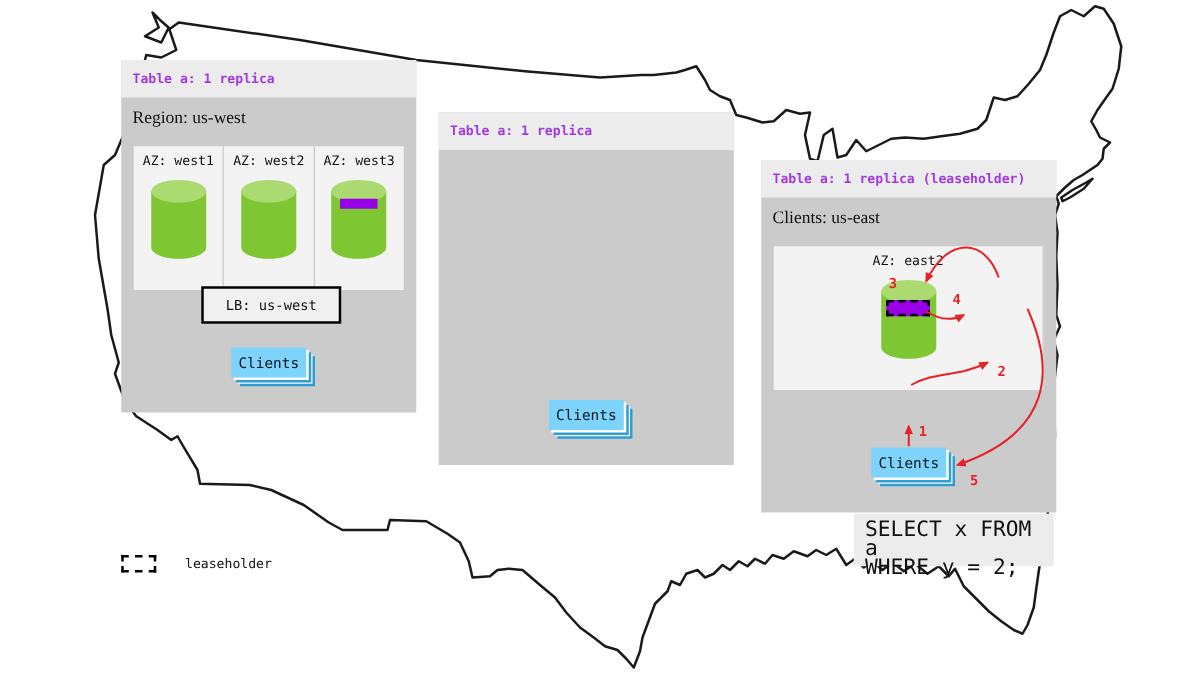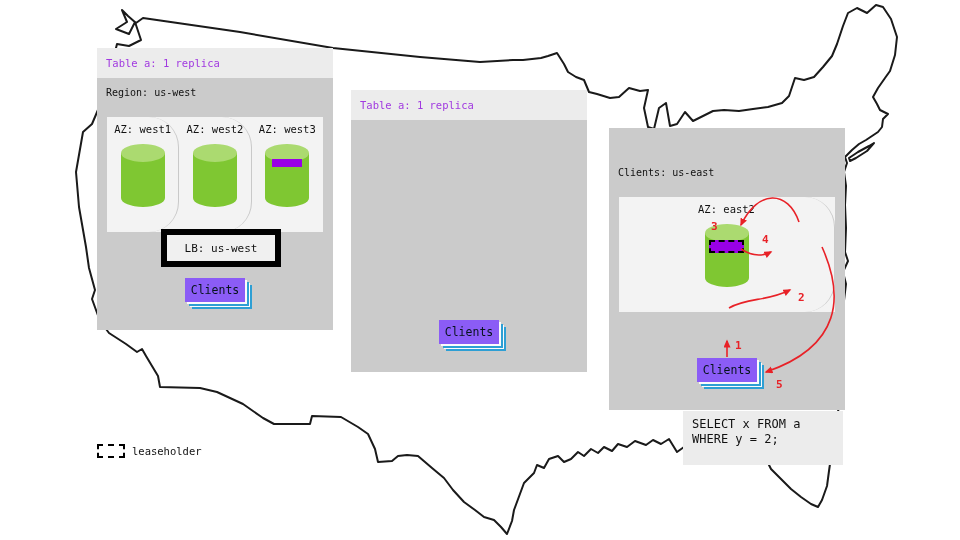--- a/index.html
+++ b/index.html
@@ -10,57 +10,57 @@
   #arrow-svg{z-index:6;}
 
   
   .panel{position:absolute;width:236px;height:282px;background:#cbcbcb;z-index:2;}
   #panel-west{left:97px;top:48px;}
   #panel-central{left:351px;top:90px;}
   #panel-east{left:609px;top:128px;}
 
   .panel-header{position:absolute;left:0;top:0;width:100%;height:30px;background:#ececec;
                 display:flex;align-items:center;}
-  .table-label{margin-left:9px;font-size:10.5px;font-weight:normal;color:#a13ae0;white-space:nowrap;}
-  .region-label{position:absolute;left:9px;top:39px;font-size:10px;color:#111;white-space:nowrap;}
+  .table-label{margin-left:9px;font-size:10.5px;font-weight:bold;color:#a13ae0;white-space:nowrap;}
+  .region-label{position:absolute;left:9px;top:39px;font-size:14px;color:#111;white-space:nowrap;font-family:Liberation Serif, serif;}
 
   .az-box{position:absolute;left:10px;top:69px;width:216px;height:115px;background:#f3f3f3;display:flex;}
   .az-cell{flex:1;position:relative;}
-  .az-cell.divider{border-right:1px solid #c9c9c9;border-radius:30px;}
+  .az-cell.divider{border-right:1px solid #c9c9c9;}
   .az-label{text-align:center;font-size:10.5px;color:#111;margin-top:6px;white-space:nowrap;}
 
   .cyl{position:absolute;left:50%;transform:translateX(-50%);top:27px;width:44px;height:63px;}
   .cyl-body{position:absolute;top:9px;left:0;width:44px;height:54px;background:#7fc732;
             border-radius:0 0 22px 22px / 0 0 9px 9px;}
   .cyl-top{position:absolute;top:0;left:0;width:44px;height:18px;border-radius:50%;background:#abda70;}
   .band{position:absolute;left:7px;top:15px;width:30px;height:8px;background:#9900e6;z-index:3;}
   .band.leaseholder{left:4px;top:16px;width:31px;height:9px;border:2px dashed #000;}
 
   .lb-box{position:absolute;left:64px;top:181px;width:108px;height:26px;background:#f0f0f0;
-          border:6px solid #000000;display:flex;align-items:center;justify-content:center;
+          border:2px solid #000000;display:flex;align-items:center;justify-content:center;
           font-size:11px;color:#111;z-index:4;white-space:nowrap;}
-  .clients{position:absolute;left:88px;top:230px;width:60px;height:24px;background:#8b5cf6;
+  .clients{position:absolute;left:88px;top:230px;width:60px;height:24px;background:#7dd3fc;
            display:flex;align-items:center;justify-content:center;font-size:11.5px;color:#06131b;
            box-shadow:2px 2px 0 0 #fbfbfb,4px 4px 0 0 #2e9fd4,5px 5px 0 0 #fbfbfb,7px 7px 0 0 #2e9fd4;
            z-index:4;}
 
   
   .step-num{position:absolute;color:#e82127;font-size:11px;font-weight:bold;z-index:7;}
   #step-1{left:735px;top:339px;}
   #step-2{left:798px;top:291px;}
   #step-3{left:711px;top:220px;}
   #step-4{left:762px;top:233px;}
   #step-5{left:776px;top:378px;}
 
-  .sql-box{position:absolute;left:683px;top:411px;width:160px;height:54px;background:#ececec;
-           font-size:12px;line-height:15px;color:#111;padding:6px 0 0 9px;box-sizing:border-box;z-index:3;}
+  .sql-box{position:absolute;left:683px;top:411px;width:160px;height:42px;background:#ececec;
+           font-size:17px;line-height:15px;color:#111;padding:6px 0 0 9px;box-sizing:border-box;z-index:3;}
 
   .legend{position:absolute;left:97px;top:444px;display:flex;align-items:center;gap:7px;z-index:2;}
   .legend-swatch{width:24px;height:10px;border:2px dashed #000;background:transparent;}
-  .legend-label{font-size:10.5px;color:#111;}
+  .legend-label{font-size:10.5px;color:#111;margin-left:16px;}
 </style>
 </head>
 <body>
 
 <div id="stage">
 
   <svg id="map-svg" class="layer" width="960" height="540" viewBox="0 0 960 540">
     <path d="M 122,10 L 127,22 L 116,29 L 129,34 L 135,22 L 141,40 L 129,46 L 117,44 L 113,60
          L 103,98 L 92,124 L 83,132 L 76,172 L 79,207 L 86,247 L 89,268 L 95,290 L 92,299 L 100,321 L 109,333
          L 126,344 L 137,352 L 142,349 L 146,356 L 158,376 L 160,387 L 200,388
@@ -119,20 +119,23 @@
   </section>
 
   <section class="panel" id="panel-central">
     <div class="panel-header">
       <span class="table-label">Table a: 1 replica</span>
     </div>
     <div class="clients">Clients</div>
   </section>
 
   <section class="panel" id="panel-east">
+    <div class="panel-header">
+      <span class="table-label">Table a: 1 replica (leaseholder)</span>
+    </div>
     <div class="region-label">Clients: us-east</div>
     <div class="az-box">
       <div class="az-cell divider">
         <div class="az-label">AZ: east2</div>
         <div class="cyl">
           <div class="cyl-body"></div>
           <div class="cyl-top"></div>
           <div class="band leaseholder"></div>
         </div>
       </div>

